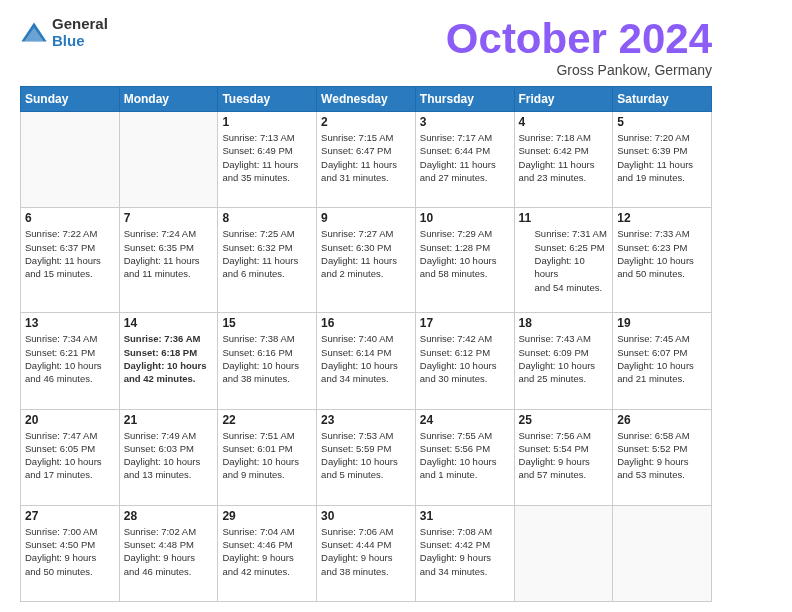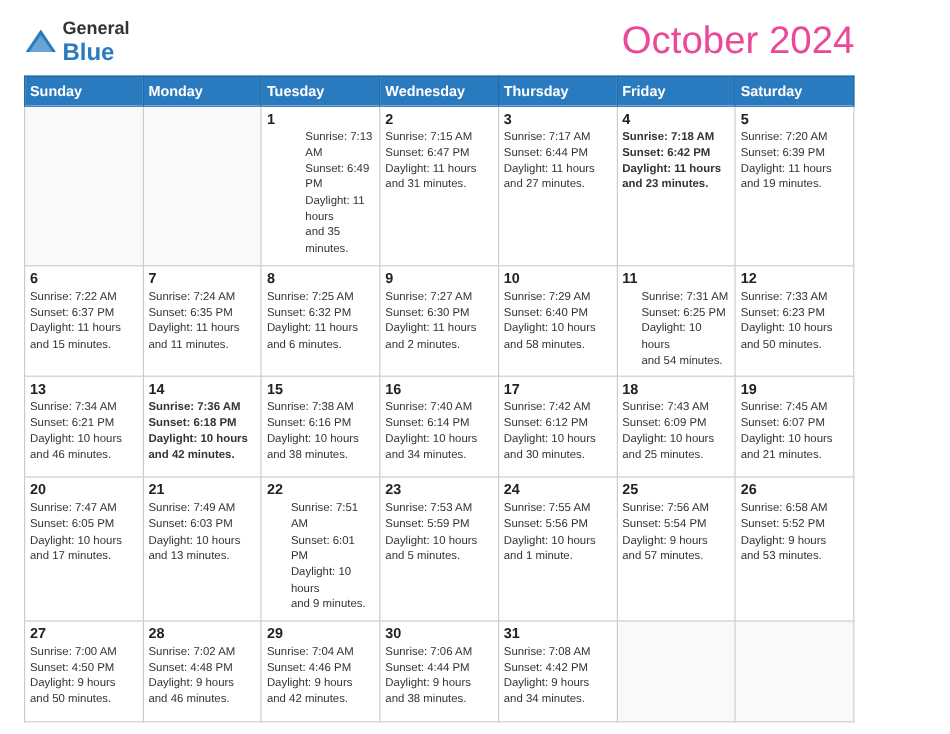--- a/index.html
+++ b/index.html
@@ -32,35 +32,35 @@
       display: flex;
       flex-direction: column;
       line-height: 1.1;
     }
     .logo-general {
       font-size: 15px;
       font-weight: bold;
       color: #333;
     }
     .logo-blue {
-      font-size: 20px;
+      font-size: 15px;
       font-weight: bold;
       color: #2a7abf;
     }
     .logo-icon {
       width: 28px;
       height: 28px;
     }
     .title-block {
       text-align: right;
     }
     .month-title {
-      font-size: 32px;
-      font-weight: normal;
-      color: #ec4899;
+      font-size: 42px;
+      font-weight: bold;
+      color: #8b5cf6;
       line-height: 1.1;
     }
     .subtitle {
       font-size: 14px;
       color: #444;
     }
     .calendar {
       flex: 1;
       border: 1px solid #0f172a;
       border-collapse: collapse;
@@ -114,20 +114,21 @@
         <polygon points="20,5 38,32 2,32" fill="#2a7abf"></polygon>
         <polygon points="20,12 34,32 6,32" fill="#fff" opacity="0.3"></polygon>
       </svg>
       <div class="logo-text">
         <span class="logo-general">General</span>
         <span class="logo-blue">Blue</span>
       </div>
     </div>
     <div class="title-block">
       <div class="month-title">October 2024</div>
+      <div class="subtitle">Gross Pankow, Germany</div>
     </div>
   </div>
 
   <table class="calendar">
     <thead>
       <tr id="weekday-header">
           <th>Sunday</th>
           <th>Monday</th>
           <th>Tuesday</th>
           <th>Wednesday</th>
@@ -135,42 +136,42 @@
           <th>Friday</th>
           <th>Saturday</th>
         </tr>
     </thead>
     <tbody id="calendar-body">
         <tr>
           <td class="empty"></td>
           <td class="empty"></td>
           <td>
             <span class="day-number">1</span>
-            <div class="day-info" style="white-space: pre-line; margin-left: 32px;">Sunrise: 7:13 AM
+            <div class="day-info" style="white-space: pre-line;">Sunrise: 7:13 AM
 Sunset: 6:49 PM
 Daylight: 11 hours
 and 35 minutes.</div>
           </td>
           <td>
             <span class="day-number">2</span>
             <div class="day-info" style="white-space: pre-line;">Sunrise: 7:15 AM
 Sunset: 6:47 PM
 Daylight: 11 hours
 and 31 minutes.</div>
           </td>
           <td>
             <span class="day-number">3</span>
             <div class="day-info" style="white-space: pre-line;">Sunrise: 7:17 AM
 Sunset: 6:44 PM
 Daylight: 11 hours
 and 27 minutes.</div>
           </td>
           <td>
             <span class="day-number">4</span>
-            <div class="day-info" style="white-space: pre-line; font-weight: bold;">Sunrise: 7:18 AM
+            <div class="day-info" style="white-space: pre-line;">Sunrise: 7:18 AM
 Sunset: 6:42 PM
 Daylight: 11 hours
 and 23 minutes.</div>
           </td>
           <td>
             <span class="day-number">5</span>
             <div class="day-info" style="white-space: pre-line;">Sunrise: 7:20 AM
 Sunset: 6:39 PM
 Daylight: 11 hours
 and 19 minutes.</div>
@@ -201,21 +202,21 @@
           <td>
             <span class="day-number">9</span>
             <div class="day-info" style="white-space: pre-line;">Sunrise: 7:27 AM
 Sunset: 6:30 PM
 Daylight: 11 hours
 and 2 minutes.</div>
           </td>
           <td>
             <span class="day-number">10</span>
             <div class="day-info" style="white-space: pre-line;">Sunrise: 7:29 AM
-Sunset: 6:40 PM
+Sunset: 1:28 PM
 Daylight: 10 hours
 and 58 minutes.</div>
           </td>
           <td>
             <span class="day-number">11</span>
             <div class="day-info" style="white-space: pre-line; margin-left: 16px;">Sunrise: 7:31 AM
 Sunset: 6:25 PM
 Daylight: 10 hours
 and 54 minutes.</div>
           </td>
@@ -288,21 +289,21 @@
           </td>
           <td>
             <span class="day-number">21</span>
             <div class="day-info" style="white-space: pre-line;">Sunrise: 7:49 AM
 Sunset: 6:03 PM
 Daylight: 10 hours
 and 13 minutes.</div>
           </td>
           <td>
             <span class="day-number">22</span>
-            <div class="day-info" style="white-space: pre-line; margin-left: 20px;">Sunrise: 7:51 AM
+            <div class="day-info" style="white-space: pre-line;">Sunrise: 7:51 AM
 Sunset: 6:01 PM
 Daylight: 10 hours
 and 9 minutes.</div>
           </td>
           <td>
             <span class="day-number">23</span>
             <div class="day-info" style="white-space: pre-line;">Sunrise: 7:53 AM
 Sunset: 5:59 PM
 Daylight: 10 hours
 and 5 minutes.</div>

